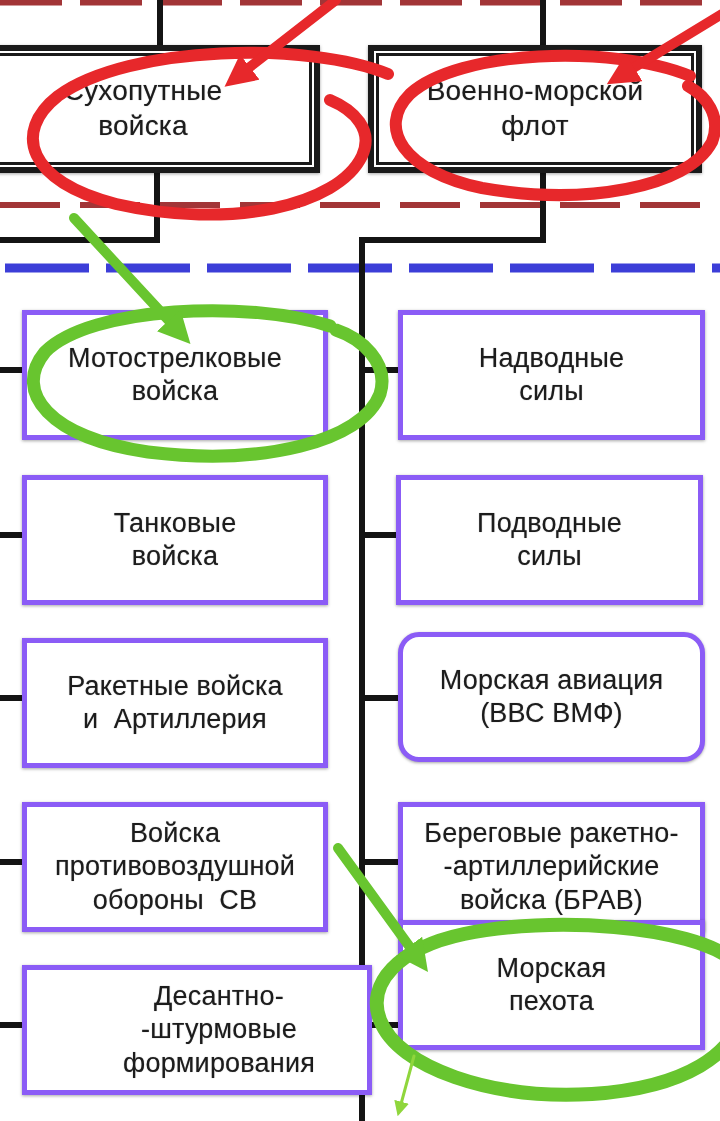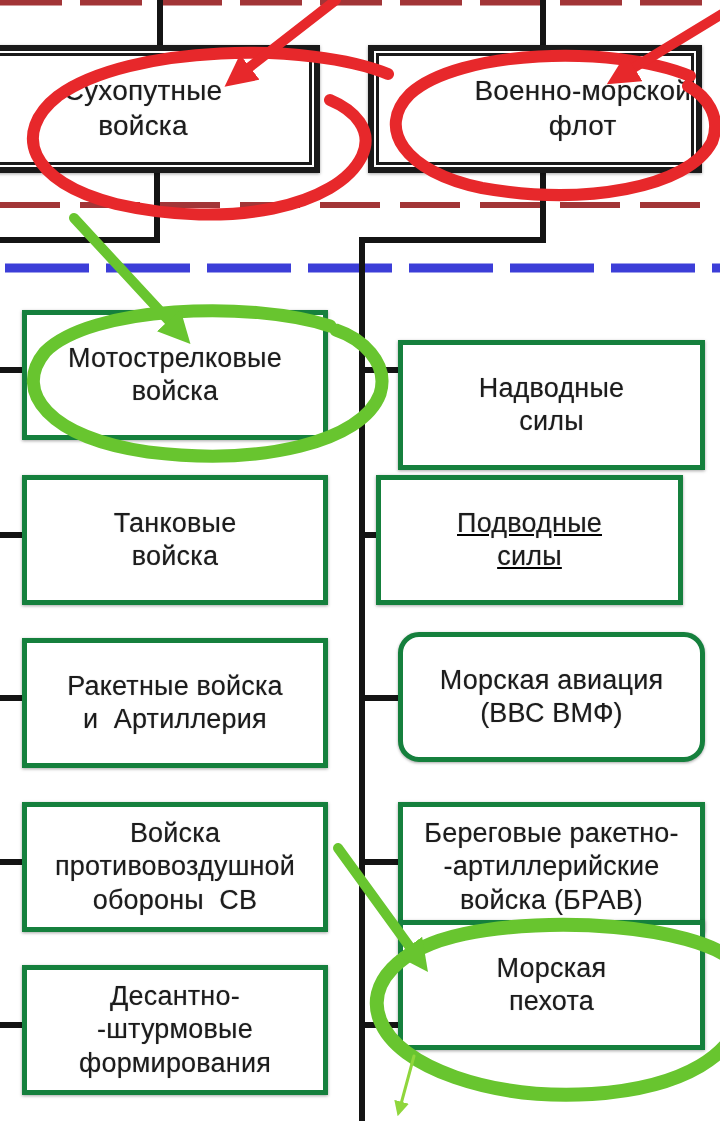--- a/index.html
+++ b/index.html
@@ -9,21 +9,21 @@
     background:#ffffff;
     overflow:hidden;
     font-family:"Liberation Sans", sans-serif;
   }
   svg.layer { position:absolute; left:0; top:0; width:720px; height:1121px; }
   #annotation-layer { pointer-events:none; }
 
   .box {
     position:absolute;
     background:#ffffff;
-    border:5px solid #15803d;
+    border:5px solid #8b5cf6;
     display:flex; align-items:center; justify-content:center;
     text-align:center;
     box-shadow:0 1px 3px rgba(0,0,0,0.35);
   }
   .box .label {
     white-space:pre-line;
     font-size:27px;
     line-height:1.24;
     color:#1c1c1c;
     text-shadow:0 0 1px rgba(0,0,0,0.45);
@@ -74,21 +74,21 @@
   <div class="box tier1" style="left:-34px; top:45px; width:354px; height:128px; border:none;">
     <div style="position:absolute; inset:0; border:6px solid #1a1a1a;"></div>
     <div class="inner" style="inset:8px; border:3px solid #1a1a1a;">
       <span class="label">Сухопутные
 войска</span>
     </div>
   </div>
 
   <div class="box tier1" style="left:368px; top:45px; width:334px; height:128px; border:none;">
     <div style="position:absolute; inset:0; border:6px solid #1a1a1a;"></div>
-    <div class="inner" style="inset:8px; border:3px solid #1a1a1a;justify-content:flex-end;">
+    <div class="inner" style="inset:8px; border:3px solid #1a1a1a;">
       <span class="label">Военно-морской
 флот</span>
     </div>
   </div>
 
   <div class="box" style="left:22px; top:310px; width:296px; height:120px;">
     <span class="label">Мотострелковые
 войска</span>
   </div>
   <div class="box" style="left:22px; top:475px; width:296px; height:120px;justify-content:center;">
@@ -97,31 +97,31 @@
   </div>
   <div class="box" style="left:22px; top:638px; width:296px; height:120px;text-align:center;">
     <span class="label">Ракетные войска
 и &nbsp;Артиллерия</span>
   </div>
   <div class="box" style="left:22px; top:802px; width:296px; height:120px;">
     <span class="label">Войска
 противовоздушной
 обороны &nbsp;СВ</span>
   </div>
-  <div class="box" style="left:22px; top:965px; width:296px; height:120px;">
+  <div class="box" style="left:22px; top:965px; width:296px; height:120px;padding-left:44px;">
     <span class="label">Десантно-
 -штурмовые
 формирования</span>
   </div>
 
-  <div class="box" style="left:398px; top:310px; width:297px; height:120px;margin-top:30px;">
+  <div class="box" style="left:398px; top:310px; width:297px; height:120px;">
     <span class="label">Надводные
 силы</span>
   </div>
-  <div class="box" style="left:376px; top:475px; width:297px; height:120px;text-decoration:underline;">
+  <div class="box" style="left:396px; top:475px; width:297px; height:120px;">
     <span class="label">Подводные
 силы</span>
   </div>
   <div class="box" style="left:398px; top:632px; width:297px; height:120px;border-radius:21px;">
     <span class="label">Морская авиация
 (ВВС ВМФ)</span>
   </div>
   <div class="box" style="left:398px; top:802px; width:297px; height:120px;align-items:center;">
     <span class="label">Береговые ракетно-
 -артиллерийские

